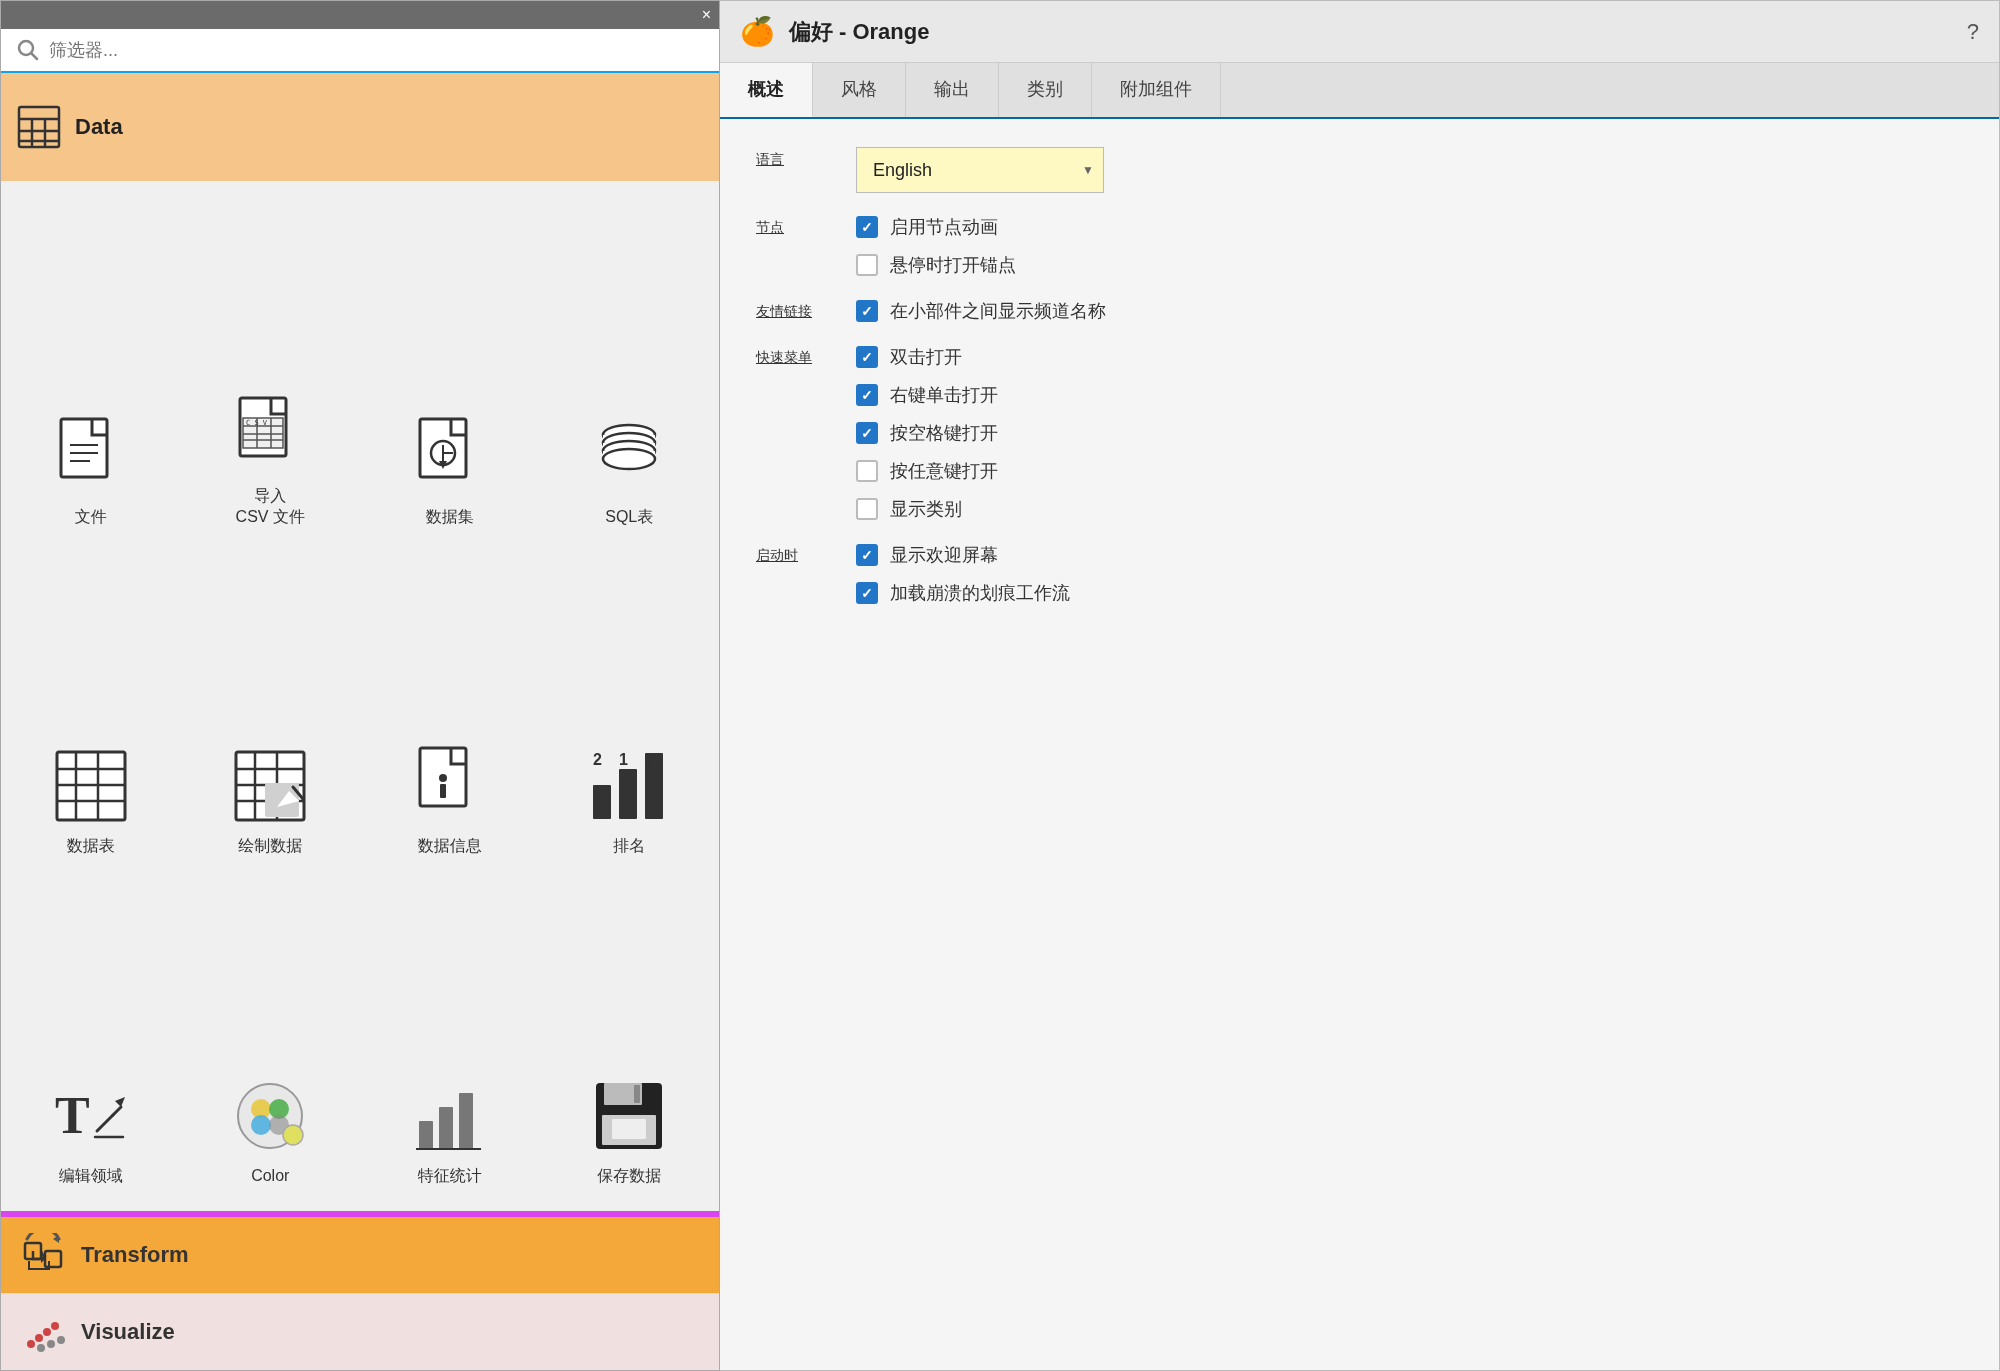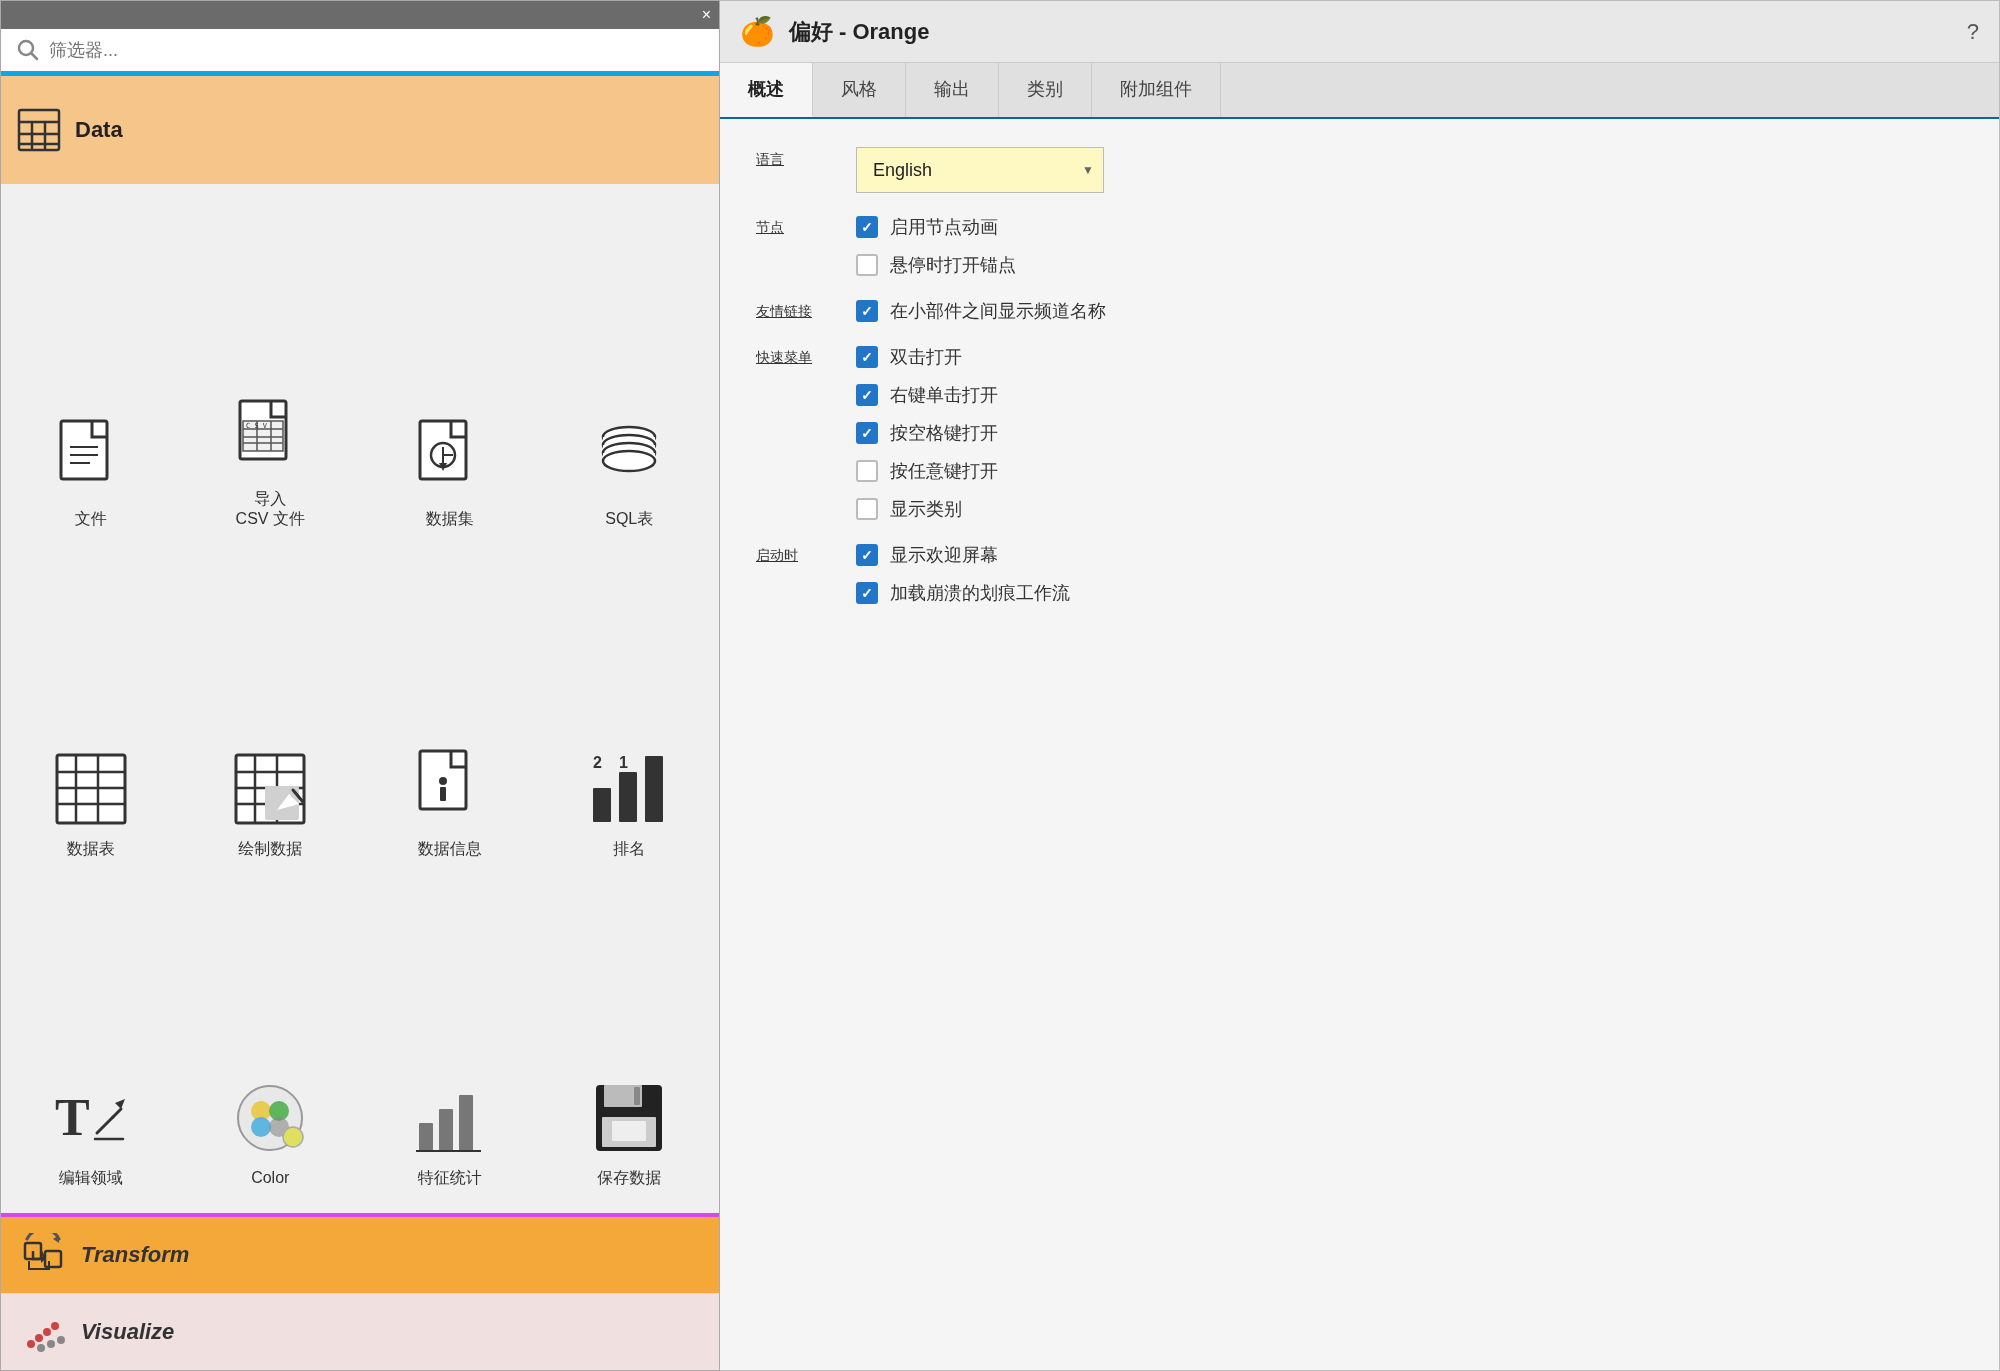--- a/index.html
+++ b/index.html
@@ -33,21 +33,21 @@
 
     .close-btn {
       color: white;
       font-size: 16px;
       cursor: pointer;
       line-height: 1;
     }
 
     .search-bar {
       background: white;
-      border-bottom: 5px solid #0ea5e9;
+      border-bottom: 2px solid #0ea5e9;
       padding: 10px 16px;
       display: flex;
       align-items: center;
       gap: 10px;
     }
 
     .search-icon-wrap {
       color: #888;
       font-size: 20px;
     }
@@ -107,22 +107,21 @@
     }
 
     .widget-label {
       font-size: 16px;
       color: #333;
       text-align: center;
       line-height: 1.3;
     }
 
     .bottom-categories {
-      border-top: 4px solid #d946ef;
-      font-style: italic;
+      border-top: 6px solid #d946ef;
     }
 
     .bottom-cat-item {
       display: flex;
       align-items: center;
       gap: 16px;
       padding: 16px 20px;
       cursor: pointer;
       font-size: 22px;
       font-weight: bold;

